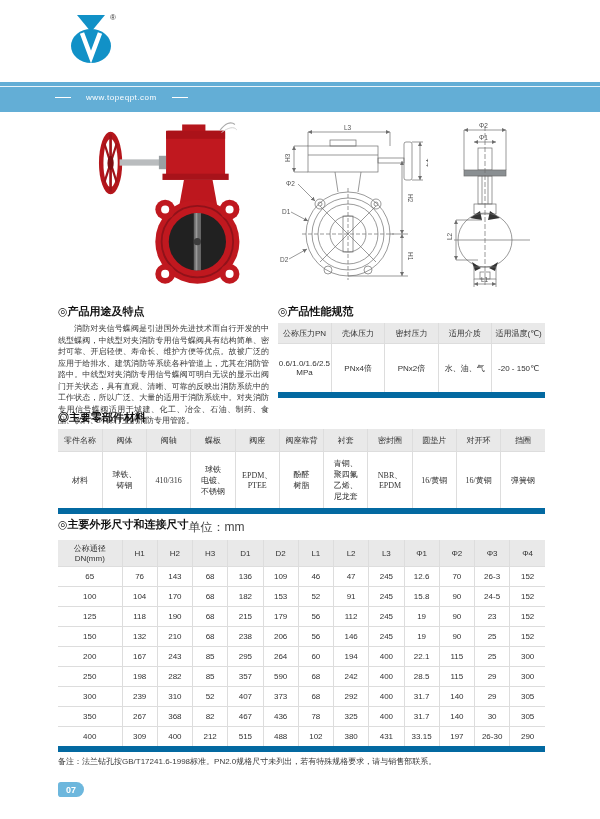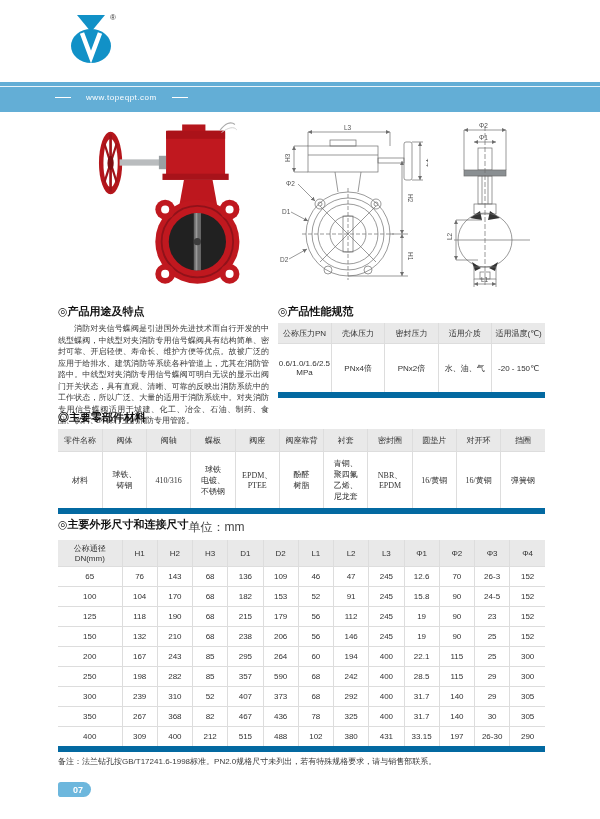--- a/index.html
+++ b/index.html
@@ -41,21 +41,21 @@
   .perf th{height:18px;}
   .perf td{height:46px;}
   .materials th{height:20px;}
   .materials td{height:54px;}
   .dims th{height:24px;}
   .dims td{height:17px;}
   .dims col.c0{width:64px;}
   
   .page-badge{position:absolute;left:58px;top:782px;width:26px;height:15px;background:#6db7dd;
               border-radius:3px 8px 8px 3px;color:#fff;font-size:9px;font-weight:bold;
-              display:flex;align-items:center;justify-content:center;padding-left:7px;}
+              display:flex;align-items:center;justify-content:center;}
 </style>
 </head>
 <body>
 
 <div class="page">
 
   <div class="logo-wrap">
     <svg width="50" height="54" viewBox="0 0 50 54">
       <polygon points="11,3 39,3 25,20" fill="#1191c7"></polygon>
       <ellipse cx="25" cy="34" rx="20" ry="17" fill="#1191c7"></ellipse>

